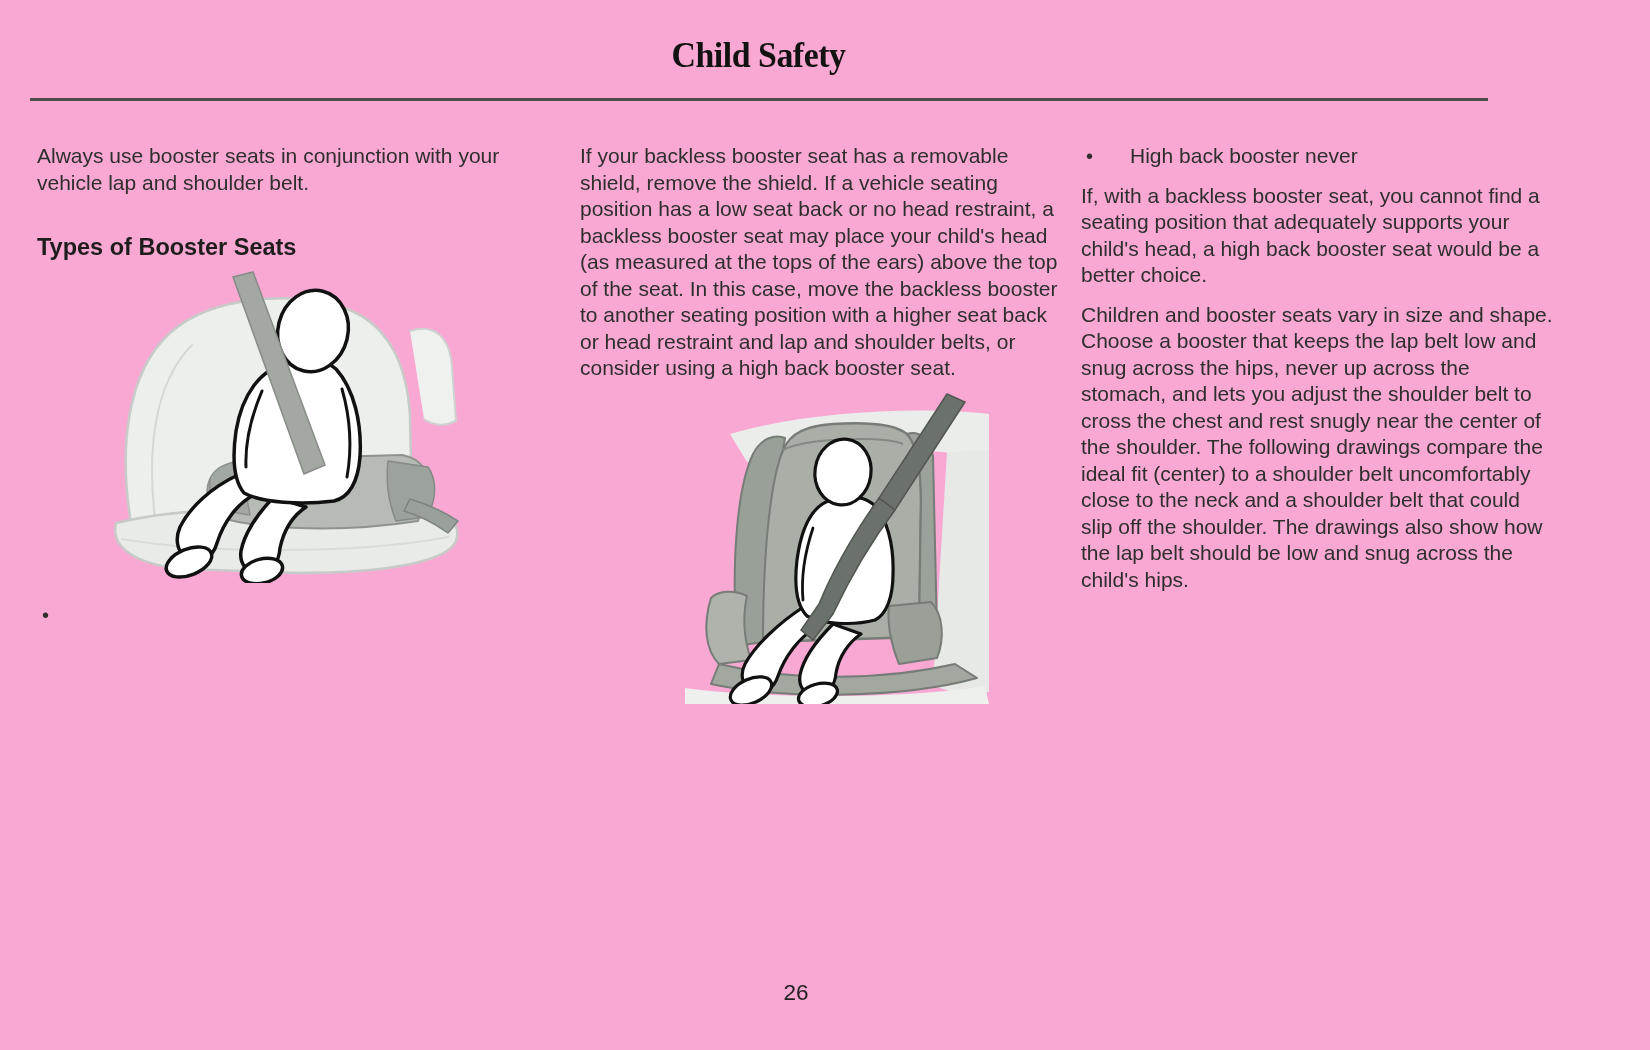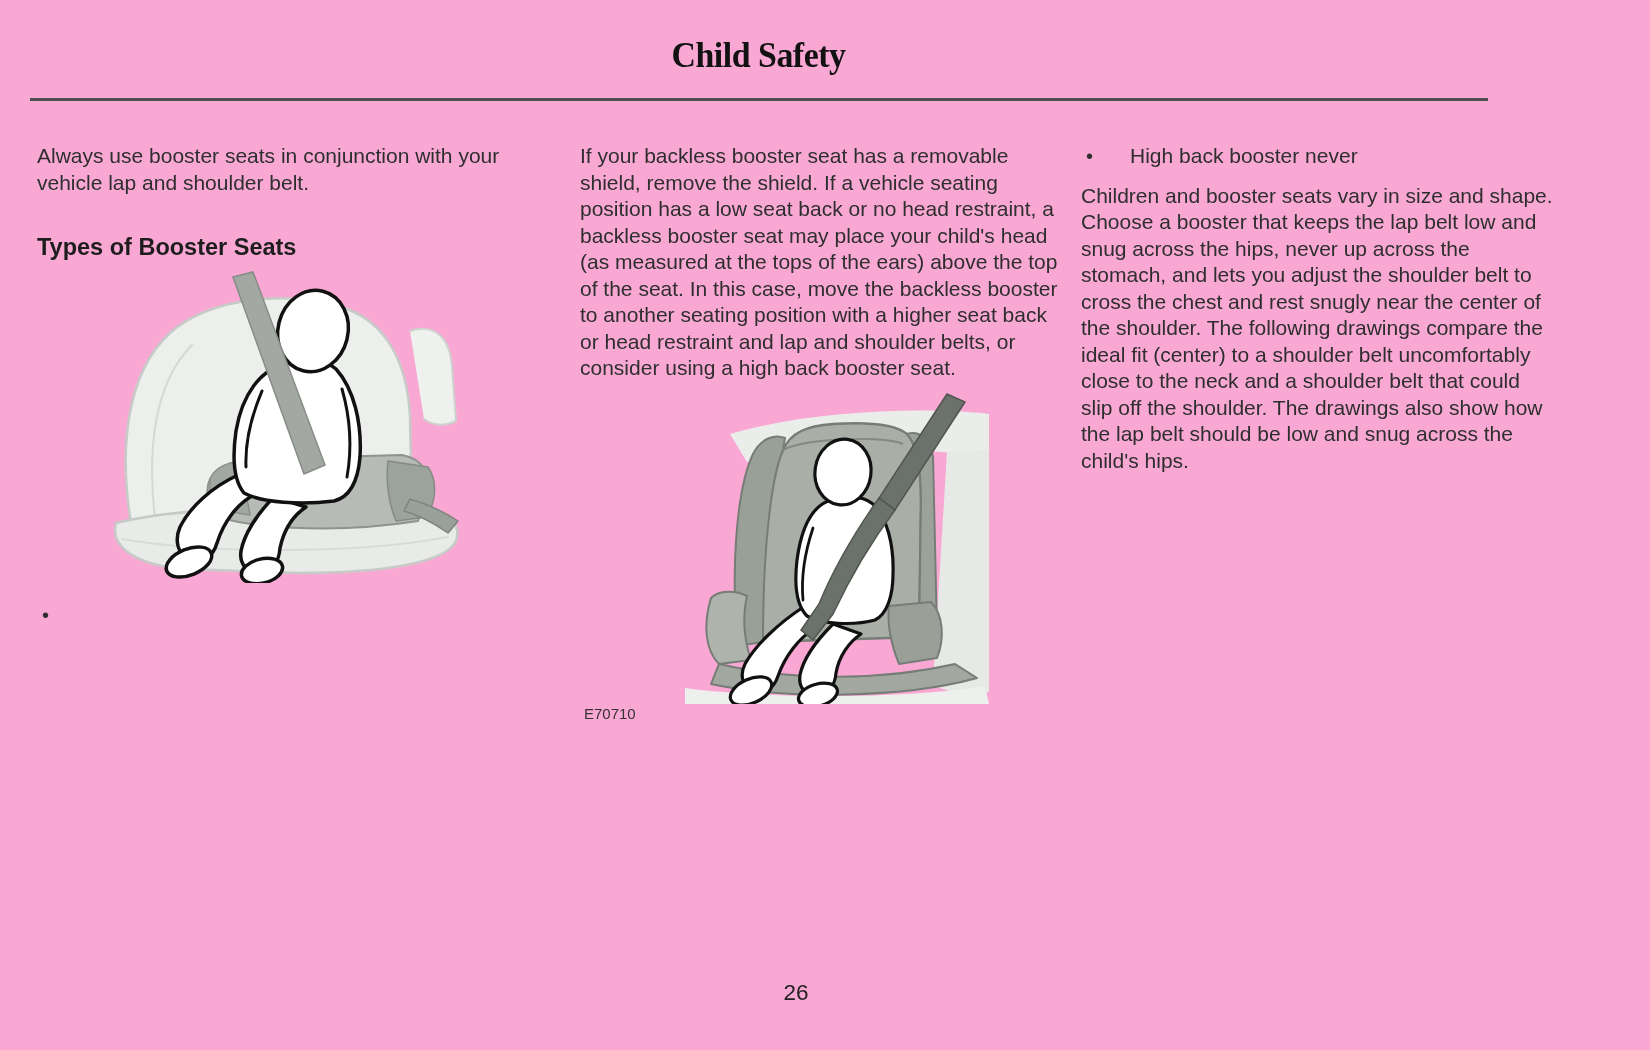--- a/index.html
+++ b/index.html
@@ -141,29 +141,29 @@
           <ellipse cx="163" cy="303" rx="20" ry="11" transform="rotate(-16 163 303)"></ellipse>
           <path d="M176,108 C156,114 146,138 142,168 C139,194 142,214 152,224 C166,232 198,234 220,228 C232,222 238,204 238,182 C239,152 232,126 218,112 C206,102 190,104 176,108 Z"></path>
           <ellipse cx="188" cy="80" rx="28" ry="33" transform="rotate(8 188 80)"></ellipse>
           <path d="M158,136 C150,160 146,186 148,208" fill="none" stroke-width="2.8"></path>
         </g>
         <g fill="#6b716b" stroke="#51564f" stroke-width="1.5">
           <path d="M292,2 L310,10 L240,118 L224,106 Z"></path>
           <path d="M240,118 L224,106 C200,140 178,178 164,212 L146,238 L158,248 L178,222 C194,188 216,150 240,118 Z"></path>
         </g>
       </svg>
-      <figcaption class="figure-code">E70710</figcaption>
     </figure>
   </section>
 
   <section class="col col-3">
     <div class="bullet-row">
       <span class="bullet-marker">•</span>
       <span class="bullet-text">High back booster never</span>
     </div>
+    <p class="para-2">If, with a backless booster seat, you cannot find a seating position that adequately supports your child's head, a high back booster seat would be a better choice.</p>
     <p class="para-3">Children and booster seats vary in size and shape. Choose a booster that keeps the lap belt low and snug across the hips, never up across the stomach, and lets you adjust the shoulder belt to cross the chest and rest snugly near the center of the shoulder. The following drawings compare the ideal fit (center) to a shoulder belt uncomfortably close to the neck and a shoulder belt that could slip off the shoulder. The drawings also show how the lap belt should be low and snug across the child's hips.</p>
   </section>
 
   <div class="footer">
     <span class="page-number">26</span>
   </div>
 
 </div>
 
 </body></html>

